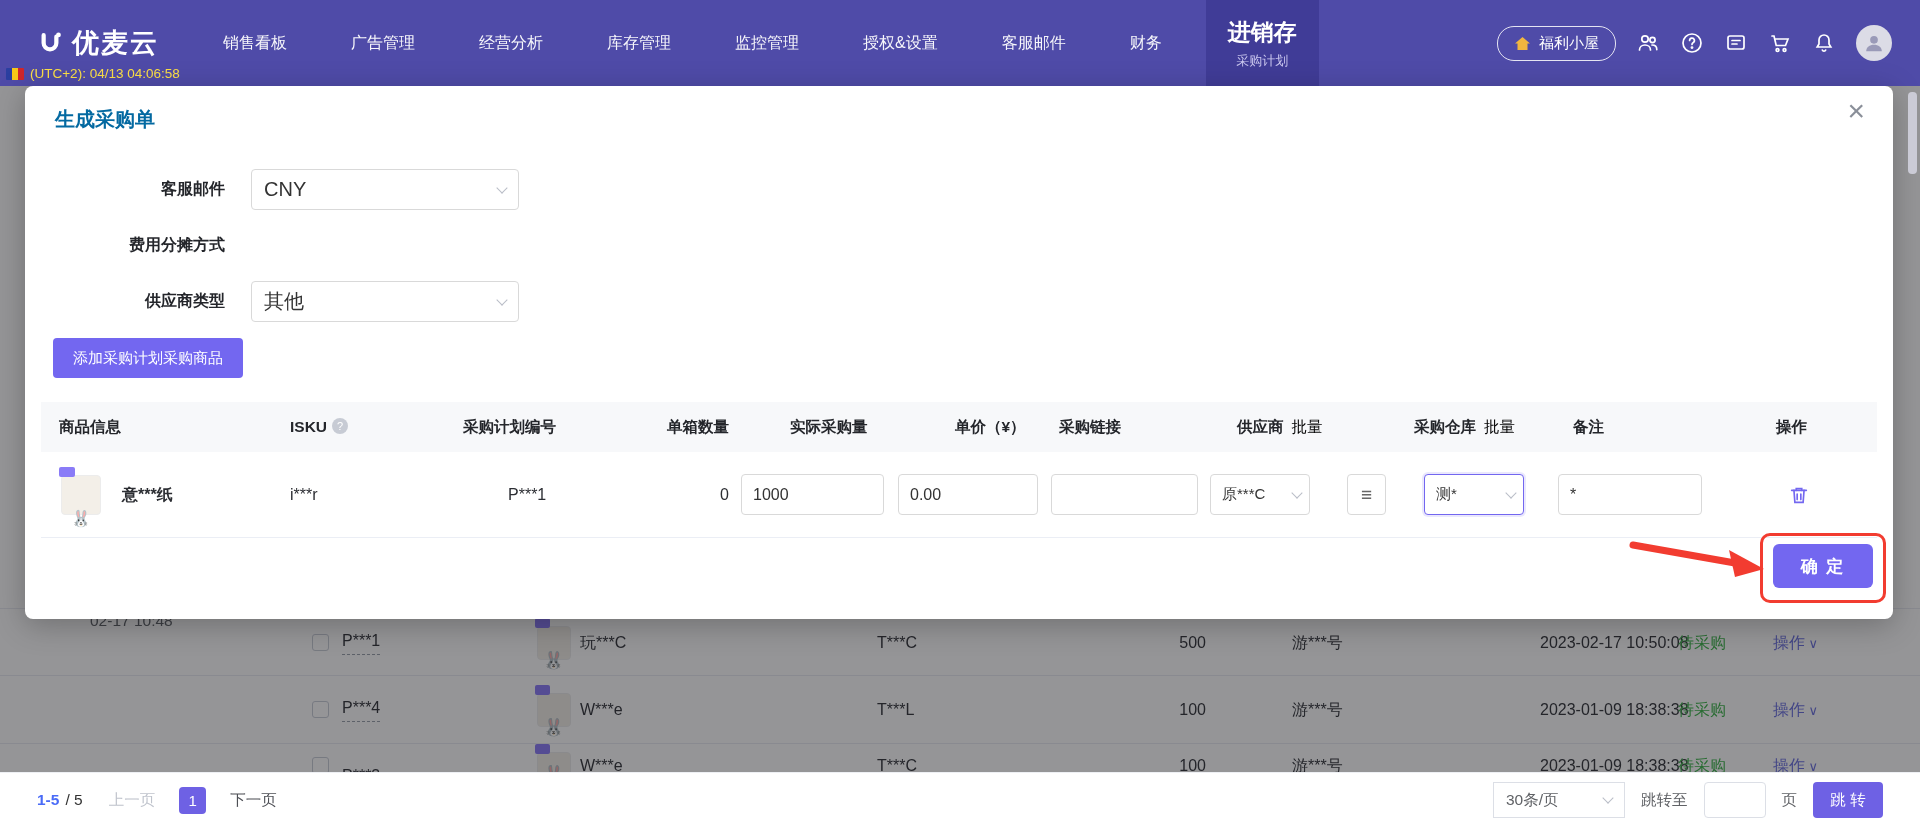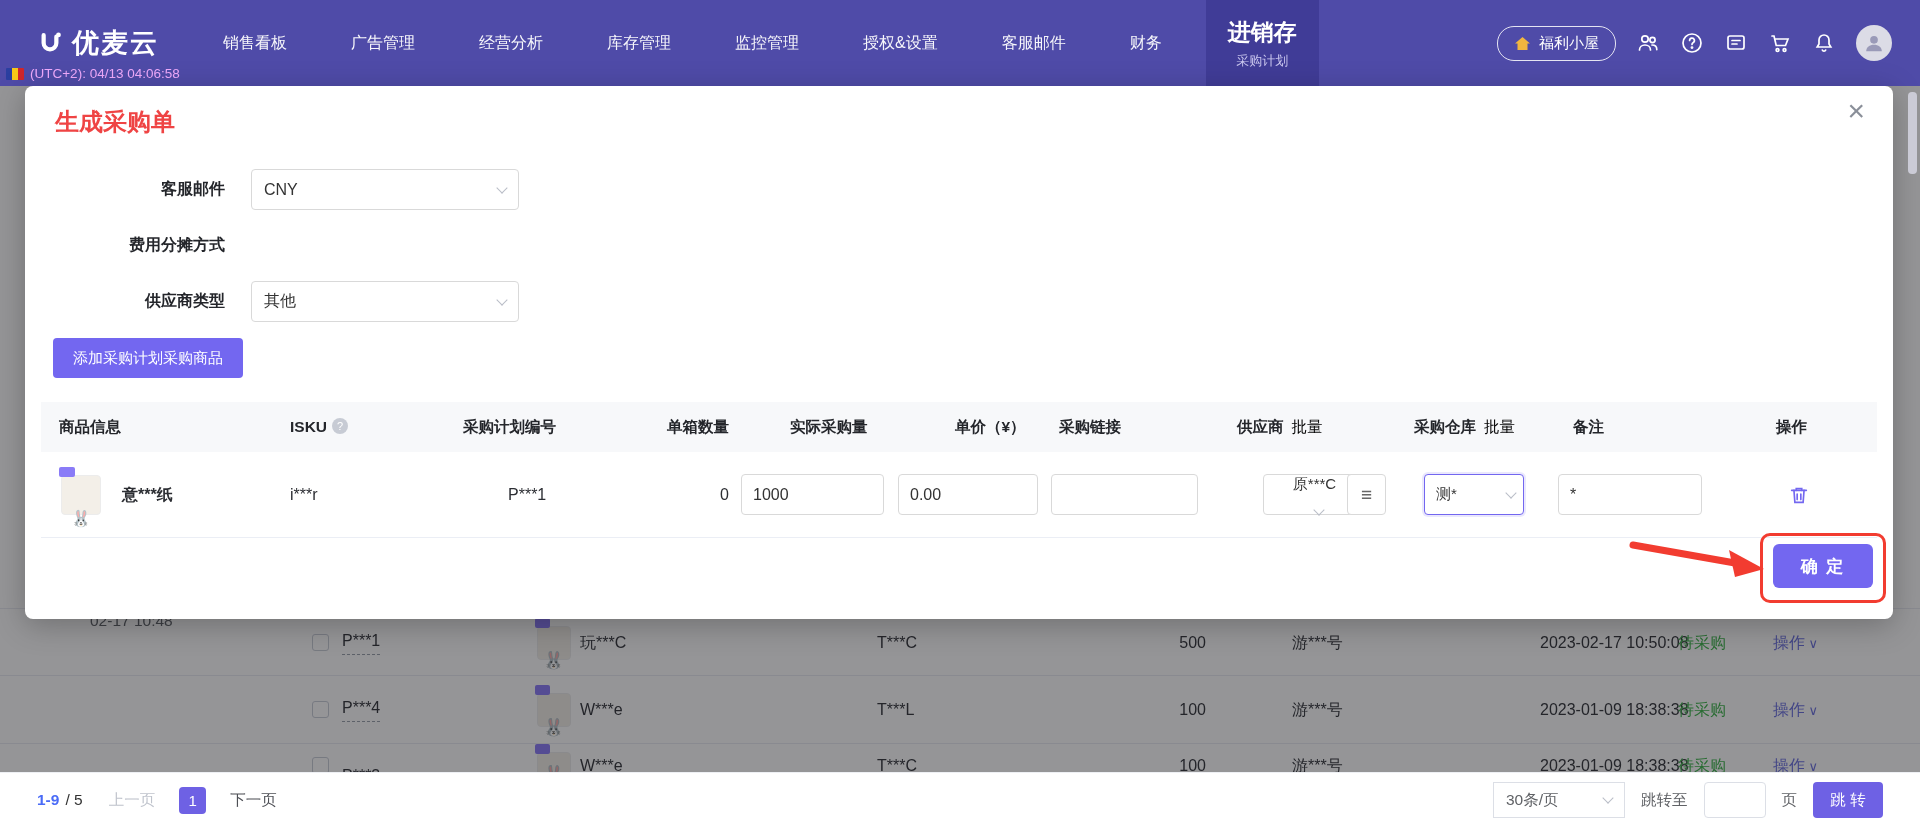--- a/index.html
+++ b/index.html
@@ -28,21 +28,21 @@
   .nav-right { position: absolute; right: 28px; top: 0; height: 86px; display: flex; align-items: center; gap: 20px; }
   .pill {
     display: flex; align-items: center; gap: 8px; border: 1px solid rgba(255,255,255,.85);
     border-radius: 17px; padding: 7px 16px; font-size: 15px; cursor: pointer; white-space: nowrap;
   }
   .nav-icon { width: 24px; height: 24px; cursor: pointer; display: block; }
   .avatar {
     width: 36px; height: 36px; border-radius: 50%; background: #dcdce6;
     display: flex; align-items: center; justify-content: center; cursor: pointer; overflow: hidden;
   }
-  .tz { position: absolute; left: 6px; bottom: 5px; display: flex; align-items: center; gap: 6px; font-size: 13.5px; color: #f0abfc; }
+  .tz { position: absolute; left: 6px; bottom: 5px; display: flex; align-items: center; gap: 6px; font-size: 13.5px; color: #fde047; }
   .flag {
     width: 18px; height: 12px; display: inline-block; border-radius: 1px;
     background: linear-gradient(90deg, #2b3fa0 0 33%, #f7c918 33% 66%, #d0262b 66% 100%);
   }
 
   
   .bg-rows { position: absolute; left: 0; top: 0; width: 100%; height: 827px; z-index: 1; }
   .bg-date { position: absolute; left: 90px; top: 612px; font-size: 15.5px; color: #5f6368; }
   .row { position: absolute; left: 0; width: 100%; height: 68px; border-bottom: 1px solid #e9ecf2; font-size: 16px; color: #32343a; }
   .row:first-of-type { border-top: 1px solid #e9ecf2; }
@@ -90,29 +90,29 @@
   
   .overlay { position: absolute; left: 0; top: 86px; width: 100%; height: 686px; background: rgba(20,20,25,.45); z-index: 20; }
 
   .scrollthumb { position: absolute; right: 3px; top: 92px; width: 9px; height: 82px; background: #cbcbd6; border-radius: 4px; z-index: 46; cursor: pointer; }
 
   
   .modal {
     position: absolute; left: 25px; top: 86px; width: 1868px; height: 533px;
     background: #fff; border-radius: 8px; z-index: 40; box-shadow: 0 6px 30px rgba(0,0,0,.25);
   }
-  .m-title { position: absolute; left: 30px; top: 20px; font-size: 24px; font-weight: bold; color: #ef4444; }
+  .m-title { position: absolute; left: 30px; top: 20px; font-size: 20px; font-weight: bold; color: #0369a1; }
   .m-close { position: absolute; right: 28px; top: 10px; font-size: 30px; color: #8a8f99; cursor: pointer; line-height: 1; }
 
   .fr { position: absolute; left: 0; display: flex; align-items: center; height: 41px; }
   .fr label { width: 200px; text-align: right; margin-right: 26px; font-weight: bold; font-size: 16px; color: #24262b; }
   .sel {
     width: 268px; height: 41px; border: 1px solid #d9d9d9; border-radius: 4px; background: #fff;
     display: flex; align-items: center; justify-content: space-between; padding: 0 12px;
-    font-size: 16px; color: #333; cursor: pointer;
+    font-size: 20px; color: #333; cursor: pointer;
   }
   .chev { width: 8px; height: 8px; border-right: 1.6px solid #b9bdc7; border-bottom: 1.6px solid #b9bdc7;
           transform: rotate(45deg); flex: none; margin-top: -4px; margin-left: 8px; }
 
   .add-btn {
     position: absolute; left: 28px; top: 252px; height: 40px; padding: 0 20px;
     background: #7367f0; color: #fff; border: none; border-radius: 4px; font-size: 15px; cursor: pointer;
     font-family: inherit;
   }
 
@@ -142,21 +142,21 @@
   .m-boxqty { left: 600px; width: 88px; text-align: right; }
   .ipt { position: absolute; top: 22px; height: 41px; border: 1px solid #d9d9d9; border-radius: 4px;
          padding: 0 11px; font-size: 16px; color: #333; font-family: inherit; background: #fff; }
   .i-actqty { left: 700px; width: 143px; }
   .i-price  { left: 857px; width: 140px; }
   .i-link   { left: 1010px; width: 147px; }
   .i-remark { left: 1517px; width: 144px; }
   .rsel { position: absolute; top: 22px; height: 41px; border: 1px solid #d9d9d9; border-radius: 4px;
           display: flex; align-items: center; justify-content: space-between; background: #fff;
           padding: 0 8px 0 11px; font-size: 15px; color: #333; cursor: pointer; }
-  .s-sup { left: 1222px; width: 100px; flex-direction: column; }
+  .s-sup { left: 1169px; width: 100px; }
   .s-wh  { left: 1383px; width: 100px; border: 1.6px solid #7367f0; box-shadow: 0 0 0 2px rgba(115,103,240,.15); }
   .menu-btn { position: absolute; left: 1306px; top: 22px; width: 39px; height: 41px; border: 1px solid #d9d9d9;
               border-radius: 4px; background: #fff; color: #666; font-size: 19px; line-height: 39px;
               text-align: center; cursor: pointer; }
   .trash { position: absolute; left: 1747px; top: 32px; cursor: pointer; }
 
   .confirm-btn {
     position: absolute; left: 1748px; top: 458px; width: 100px; height: 44px;
     background: #7367f0; color: #fff; border: none; border-radius: 6px;
     font-size: 17px; font-weight: bold; letter-spacing: 2px; cursor: pointer; font-family: inherit;
@@ -278,21 +278,21 @@
     <span class="c-qty">100</span>
     <span class="c-buyer">游***号</span>
     <span class="c-time">2023-01-09 18:38:38</span>
     <span class="c-status">待采购</span>
     <span class="c-action">操作</span>
   </div>
 </div>
 
 <div class="pagebar">
   <span class="pg-range">
-    <b>1-9</b>
+    <b>1-5</b>
     <span>/ 5</span>
   </span>
   <span class="pg-prev">上一页</span>
   <span class="pg-cur">1</span>
   <span class="pg-next">下一页</span>
   <div class="pg-right">
     <div class="pg-size">
       <span>30条/页</span>
       <i class="chev"></i>
     </div>

